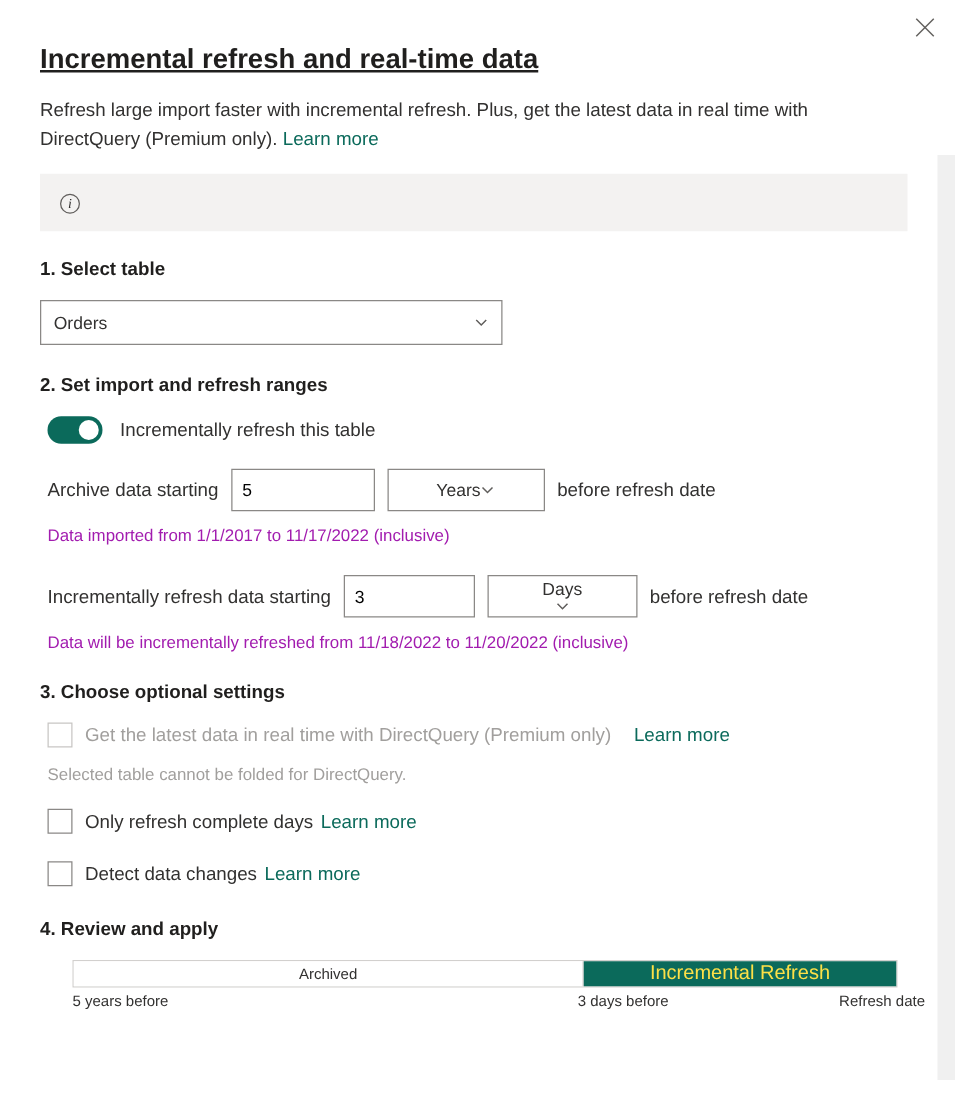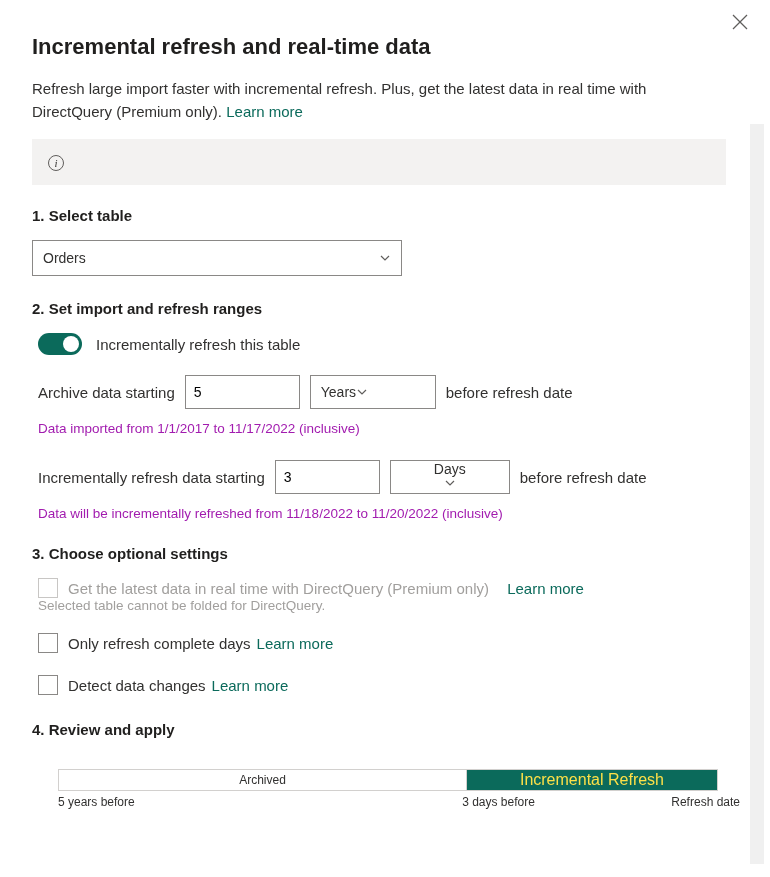--- a/index.html
+++ b/index.html
@@ -27,20 +27,21 @@
       cursor: pointer;
       color: #605e5c;
     }
     .close-x svg { width: 16px; height: 16px; }
     h1 {
       font-size: 22px;
       font-weight: 600;
       color: #201f1e;
       margin-bottom: 18px;
       margin-top: 10px;
+      text-decoration: underline;
     }
     .subtitle {
       font-size: 15px;
       color: #323130;
       line-height: 1.5;
       margin-bottom: 16px;
     }
     .link { color: #0b6a5b; cursor: pointer; }
     .info-banner {
       background: #f3f2f1;
@@ -129,57 +130,58 @@
       font-size: 14px;
       outline: none;
     }
     .num-input.small { width: 105px; }
     .unit-select {
       width: 126px;
       height: 34px;
       border: 1px solid #8a8886;
       display: flex;
       align-items: center;
-      justify-content: flex-start;
+      justify-content: center;
       padding: 0 10px;
       cursor: pointer;
       font-size: 14px;
       background: #fff;
     }
     .unit-select.small { width: 120px; flex-direction: column; }
     .hint {
       font-size: 13.5px;
       color: #a21caf;
       margin-bottom: 24px;
       padding-left: 6px;
     }
     .checkbox-row {
       display: flex;
       align-items: center;
       gap: 10px;
+      margin-bottom: 14px;
       padding-left: 6px;
       font-size: 15px;
     }
     .checkbox {
       width: 20px;
       height: 20px;
       border: 1px solid #8a8886;
       cursor: pointer;
       flex-shrink: 0;
     }
     .checkbox.disabled { border-color: #c8c6c4; cursor: default; }
     .disabled-text { color: #a19f9d; }
     .disabled-note {
       font-size: 13.5px;
       color: #a19f9d;
       margin-bottom: 20px;
       padding-left: 6px;
     }
     .timeline-wrap {
-      margin-top: 31px;
+      margin-top: 16px;
       padding: 0;
     }
     .timeline-bar {
       display: flex;
       border: 1px solid #d2d0ce;
       height: 22px;
       margin: 0 0 4px 26px;
       width: 660px;
     }
     .seg-archived {

